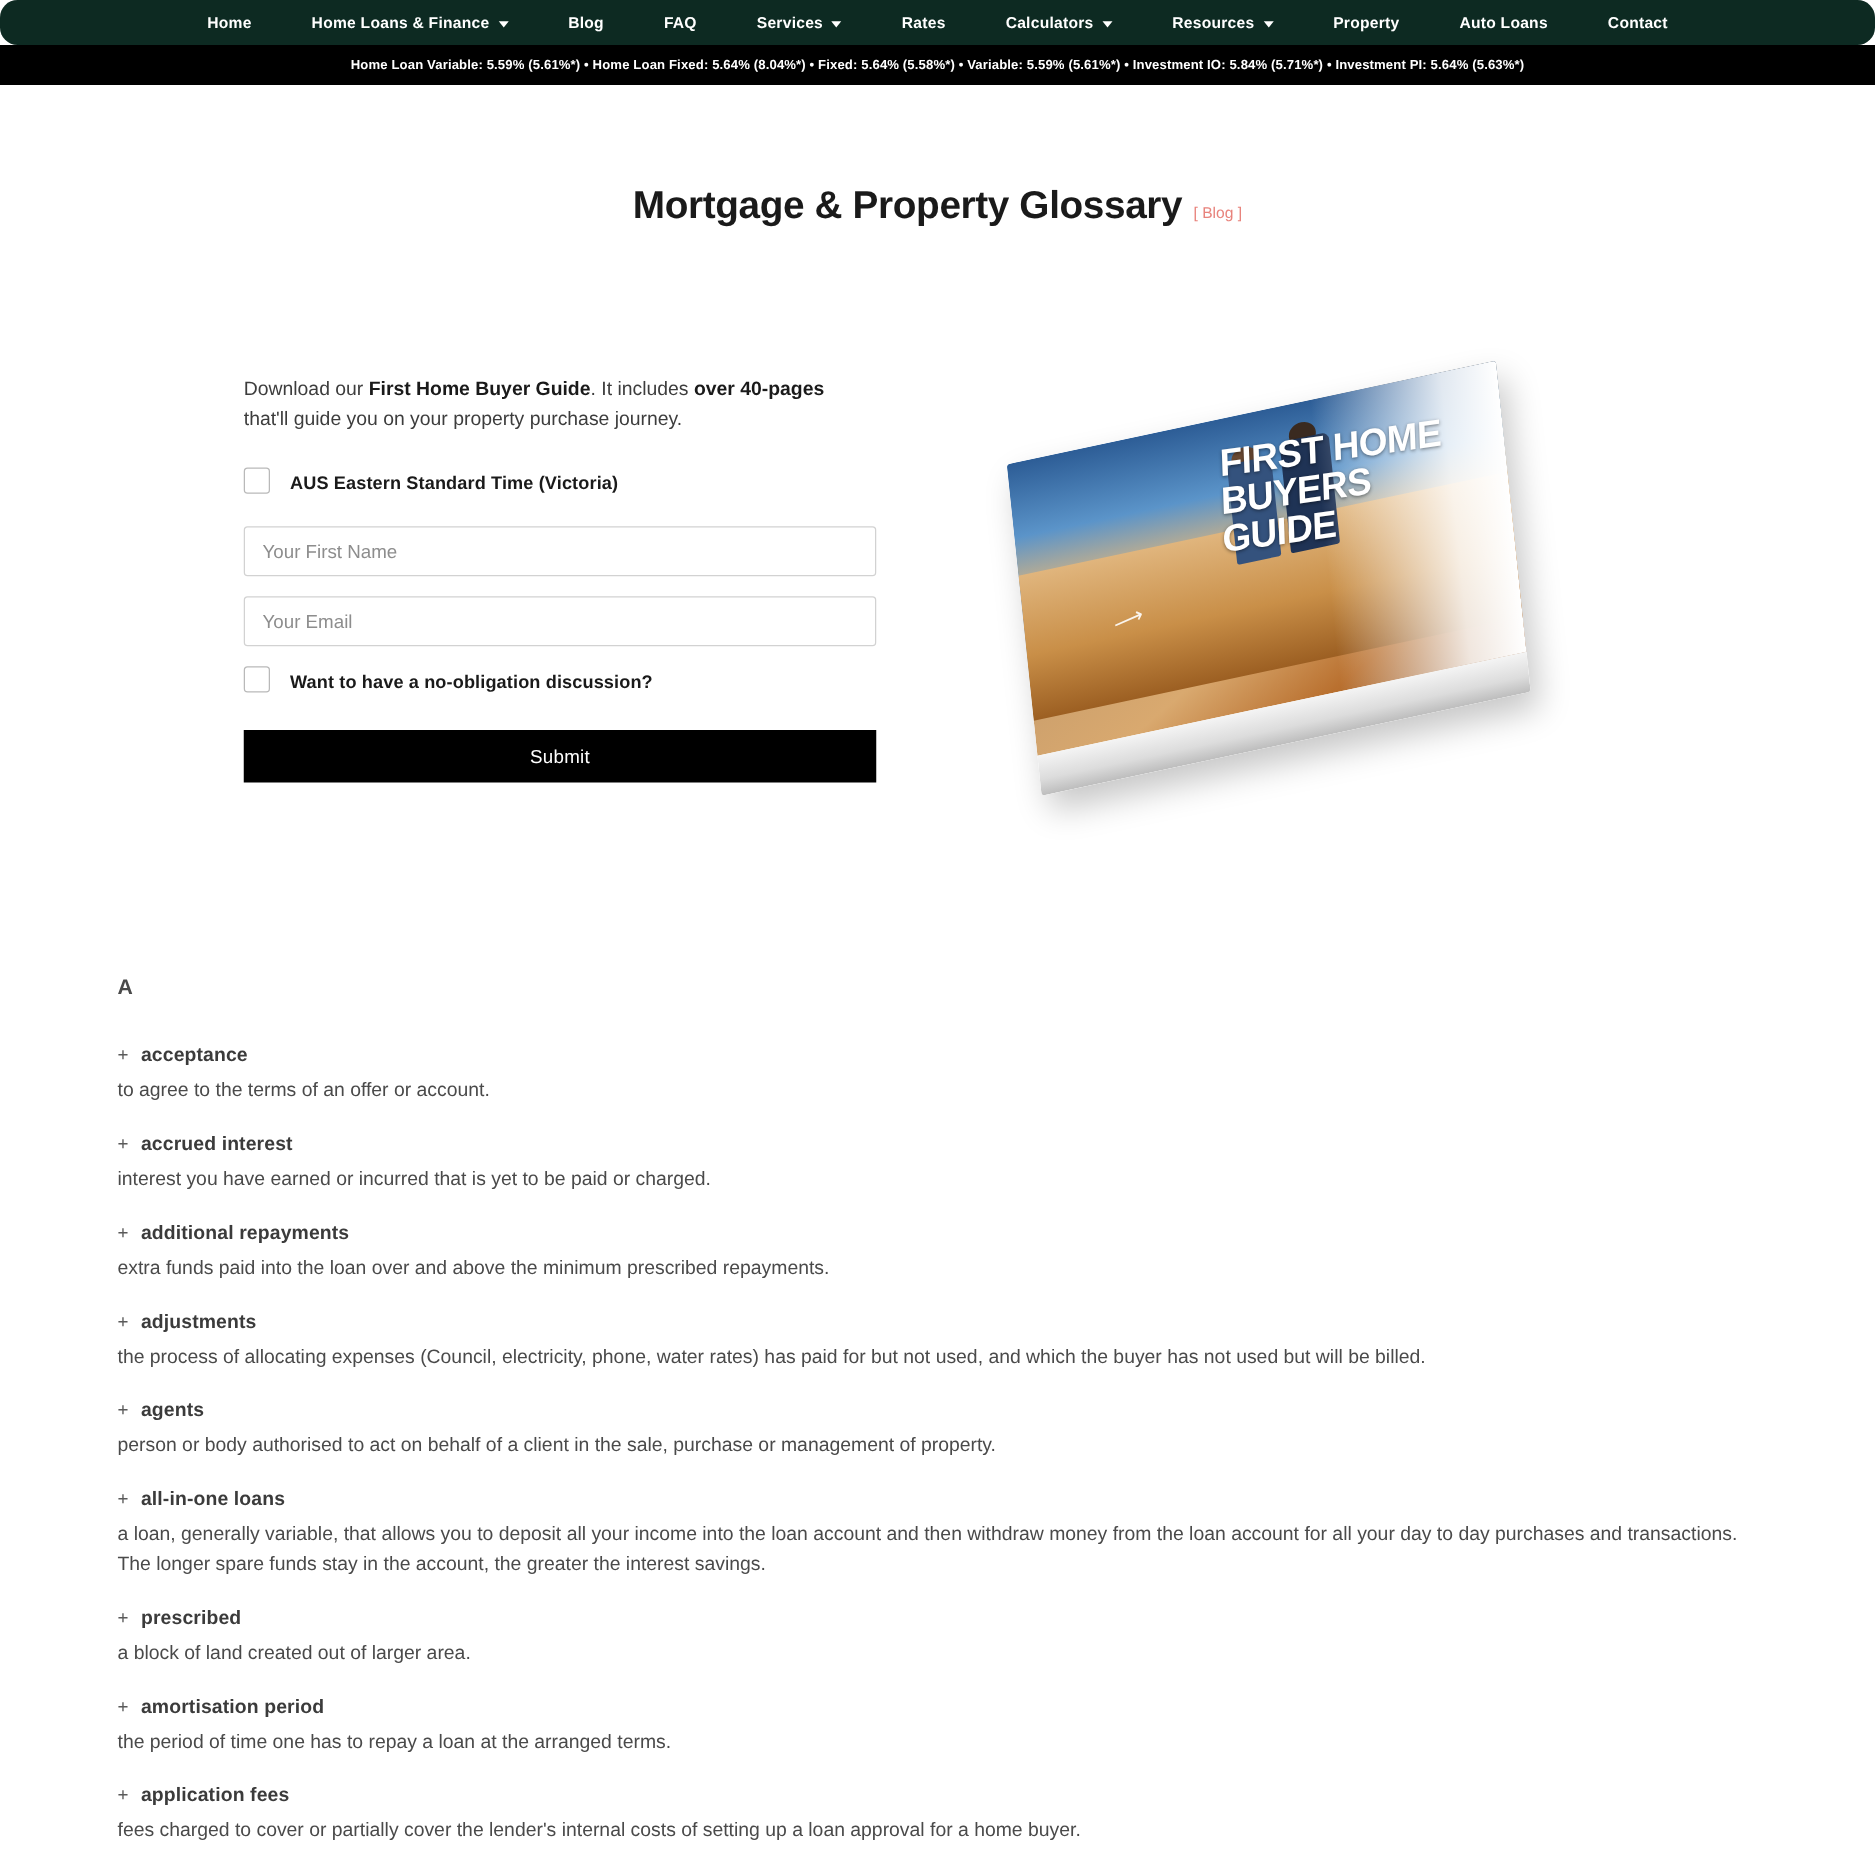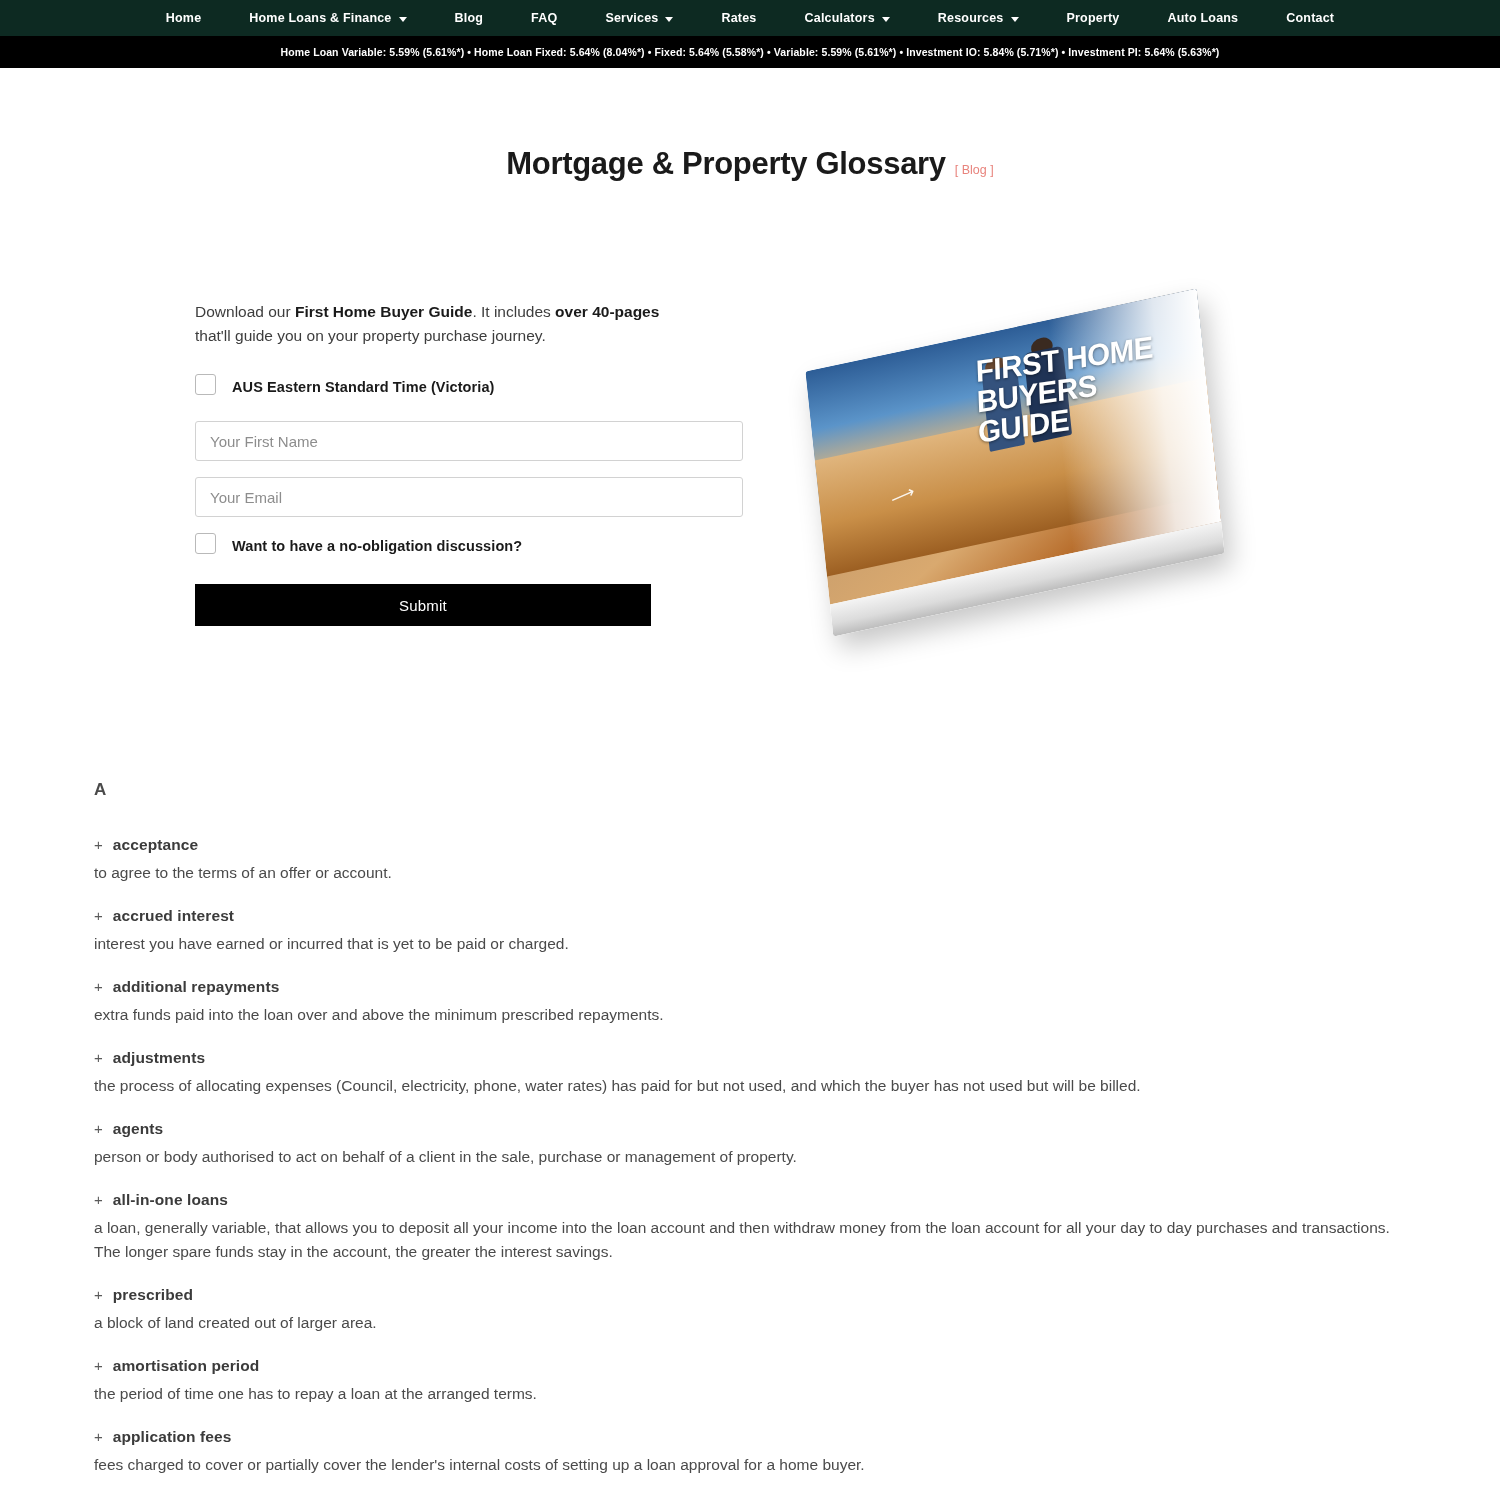--- a/index.html
+++ b/index.html
@@ -12,20 +12,21 @@
   }
 
   
   .topnav {
     background: #0d2a22;
     height: 36px;
     display: flex;
     align-items: center;
     justify-content: center;
     gap: 0;
+    border-radius: 14px;
   }
   .nav-item {
     color: #ffffff;
     font-size: 12.5px;
     font-weight: bold;
     letter-spacing: 0.2px;
     padding: 0 24px;
     display: flex;
     align-items: center;
     gap: 7px;
@@ -122,38 +123,38 @@
     cursor: pointer;
   }
   .check-label {
     font-size: 14.5px;
     font-weight: bold;
     color: #1a1a1a;
     letter-spacing: 0.1px;
   }
 
   .field {
-    width: 548px;
+    width: 506px;
     height: 40px;
     border: 1px solid #d2d2d2;
     border-radius: 3px;
     padding: 0 14px;
     font-size: 15px;
     color: #6f6f6f;
     font-family: "Liberation Sans", sans-serif;
     background: #fff;
     display: block;
     margin-bottom: 16px;
   }
   .field::placeholder { color: #8d8d8d; }
 
   .check-row2 { margin-top: 16px; margin-bottom: 30px; }
 
   .submit-btn {
-    width: 456px;
+    width: 506px;
     height: 42px;
     background: #000000;
     color: #ffffff;
     border: none;
     font-size: 15px;
     font-family: "Liberation Sans", sans-serif;
     cursor: pointer;
     letter-spacing: 0.2px;
   }
 

